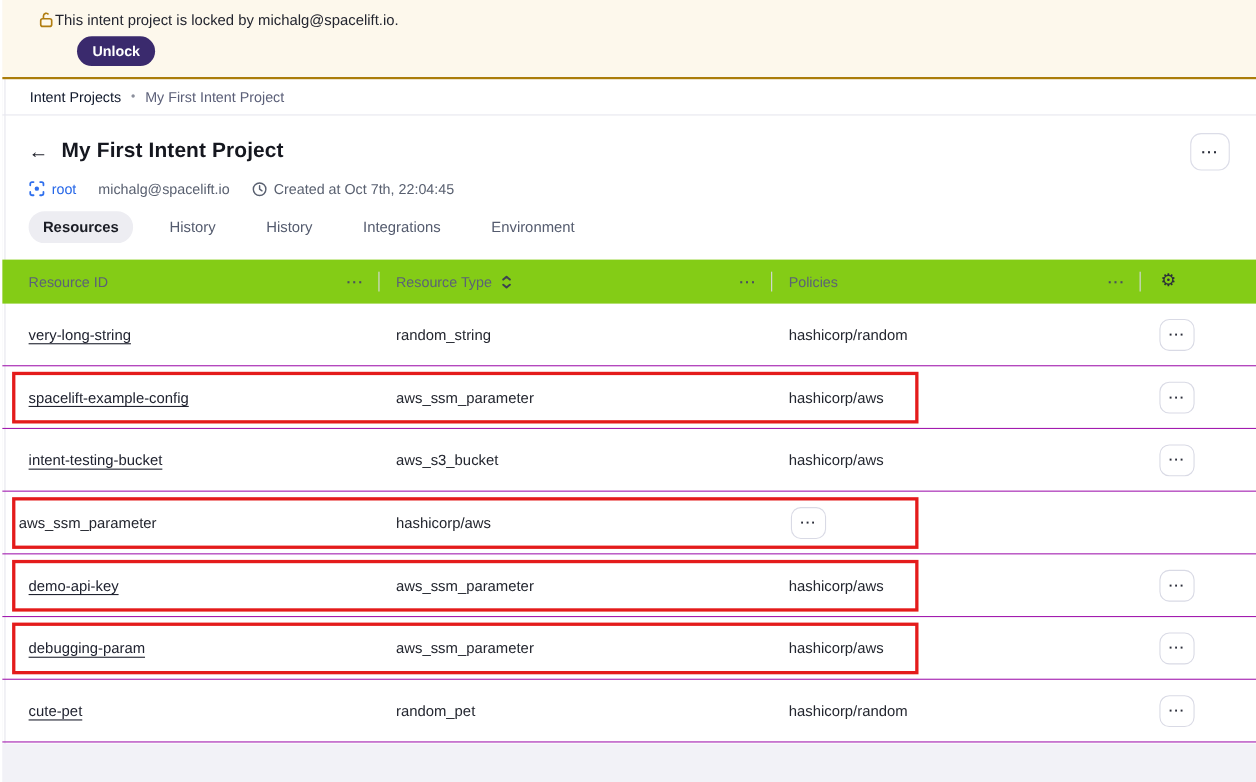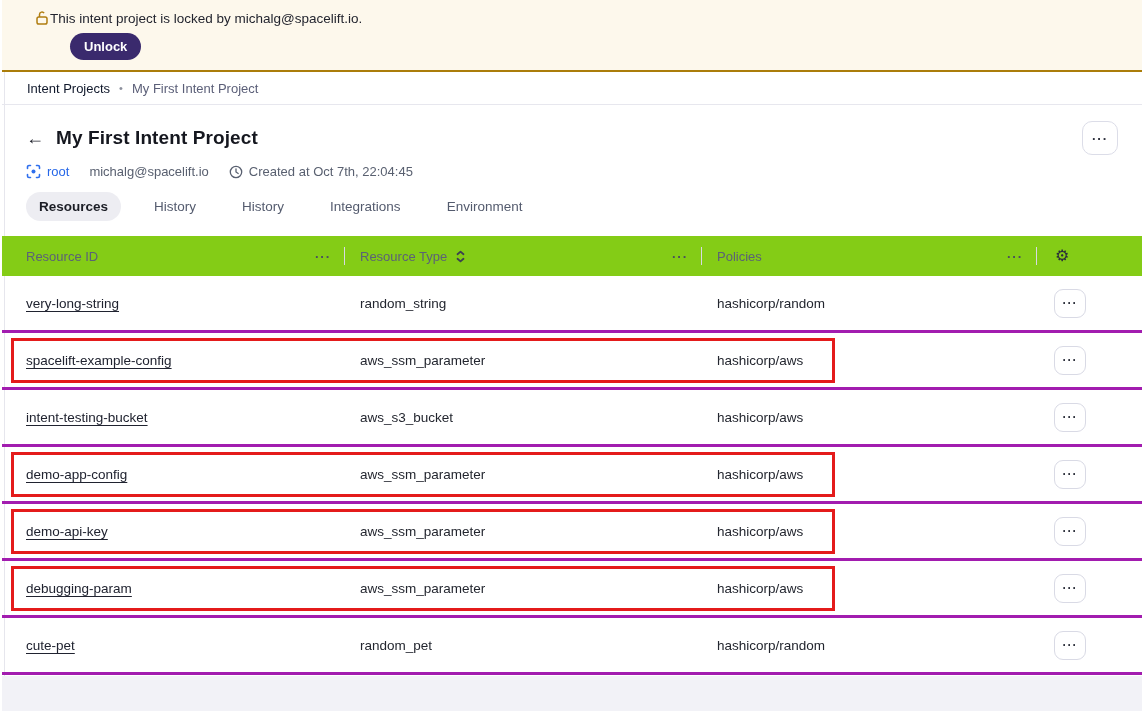--- a/index.html
+++ b/index.html
@@ -44,21 +44,21 @@
   .grid { display:grid; grid-template-columns:343px 357px 335px 1fr; }
   .thead { background:#84cc16; height:40px; }
   .th { display:flex; align-items:center; position:relative; font-size:13px; color:#5b6276; font-weight:500; }
   .th .lbl { padding-left:24px; }
   .th2 .lbl, .th3 .lbl { padding-left:15px; }
   .th-div::after { content:""; position:absolute; right:0; top:11px; height:18px; width:1px; background:#d8d9e2; }
   .col-menu { margin-left:auto; margin-right:14px; background:none; border:none; color:#4a4f5e; font-size:13px; font-weight:bold; letter-spacing:1px; cursor:pointer; font-family:inherit; }
   .sort-btn { background:none; border:none; cursor:pointer; margin-left:8px; display:flex; align-items:center; padding:0; }
   .gear-btn { background:none; border:none; cursor:pointer; font-size:16px; color:#2b2e3a; margin-left:18px; padding:0; line-height:1; font-family:inherit; }
 
-  .trow { height:57px; border-bottom:3px solid #a21caf; position:relative; }
+  .trow { height:57px; border-bottom:1px solid #a21caf; position:relative; }
   .td { display:flex; align-items:center; font-size:13.5px; color:#23262f; }
   .td1 { padding-left:24px; }
   .td2, .td3 { padding-left:15px; }
   .rid { color:#202330; text-decoration:underline; text-underline-offset:3px; cursor:pointer; }
   .row-menu { margin-left:17px; width:32px; height:29px; border:1px solid #d9dae5; border-radius:9px; background:#fff;
     color:#2b2e3a; font-size:12px; font-weight:bold; letter-spacing:1px; cursor:pointer; font-family:inherit;
     display:flex; align-items:center; justify-content:center; }
   .trow.hl::after { content:""; position:absolute; left:9px; right:307px; top:5px; bottom:4px;
     border:3px solid #e41b1b; pointer-events:none; }
 
@@ -201,23 +201,20 @@
             <span>hashicorp/aws</span>
           </div>
     <div class="td td4">
       <button class="row-menu">
         <span>···</span>
       </button>
     </div>
   </div>
 
   <div class="grid trow hl">
-    <div class="td td1">
-            <a class="rid">demo-app-config</a>
-          </div>
     <div class="td td2">
             <span>aws_ssm_parameter</span>
           </div>
     <div class="td td3">
             <span>hashicorp/aws</span>
           </div>
     <div class="td td4">
       <button class="row-menu">
         <span>···</span>
       </button>

